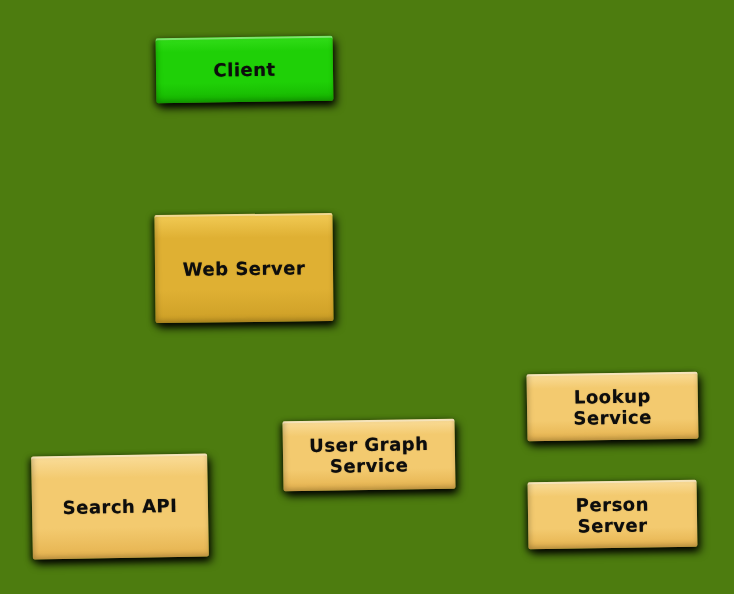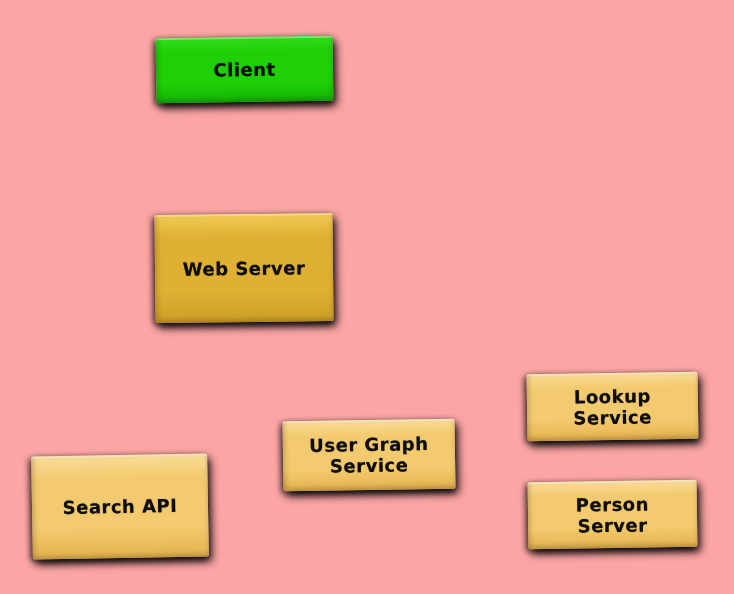--- a/index.html
+++ b/index.html
@@ -42,21 +42,21 @@
   .node-client        { left: 156px; top:  37px; width: 177px; height:  65px; transform: rotate(-0.8deg); }
   .node-web-server    { left: 155px; top: 214px; width: 178px; height: 108px; transform: rotate(-0.6deg); }
   .node-search-api    { left:  32px; top: 455px; width: 176px; height: 103px; transform: rotate(-1.0deg); }
   .node-user-graph    { left: 283px; top: 420px; width: 172px; height:  70px; transform: rotate(-0.9deg); }
   .node-lookup        { left: 527px; top: 373px; width: 171px; height:  67px; transform: rotate(-0.9deg); }
   .node-person        { left: 528px; top: 481px; width: 169px; height:  67px; transform: rotate(-0.8deg); }
 </style>
 </head>
 <body>
 
-<div class="canvas" style="background: #fca5a5;">
+<div class="canvas" style="background: #4d7c0f;">
 
   <div class="node node-client" style="background: linear-gradient(rgb(51, 222, 26) 0%, rgb(31, 208, 7) 22%, rgb(31, 208, 7) 70%, rgb(22, 180, 0) 100%);">
     <span class="node-label" style="color: rgb(13, 13, 13);">Client</span>
   </div>
 
   <div class="node node-web-server" style="background: linear-gradient(rgb(242, 203, 85) 0%, rgb(223, 176, 51) 22%, rgb(223, 176, 51) 70%, rgb(205, 159, 38) 100%);">
     <span class="node-label" style="color: rgb(13, 13, 13);">Web Server</span>
   </div>
 
   <div class="node node-search-api" style="background: linear-gradient(rgb(250, 221, 154) 0%, rgb(243, 202, 111) 22%, rgb(243, 202, 111) 70%, rgb(229, 178, 78) 100%);">

